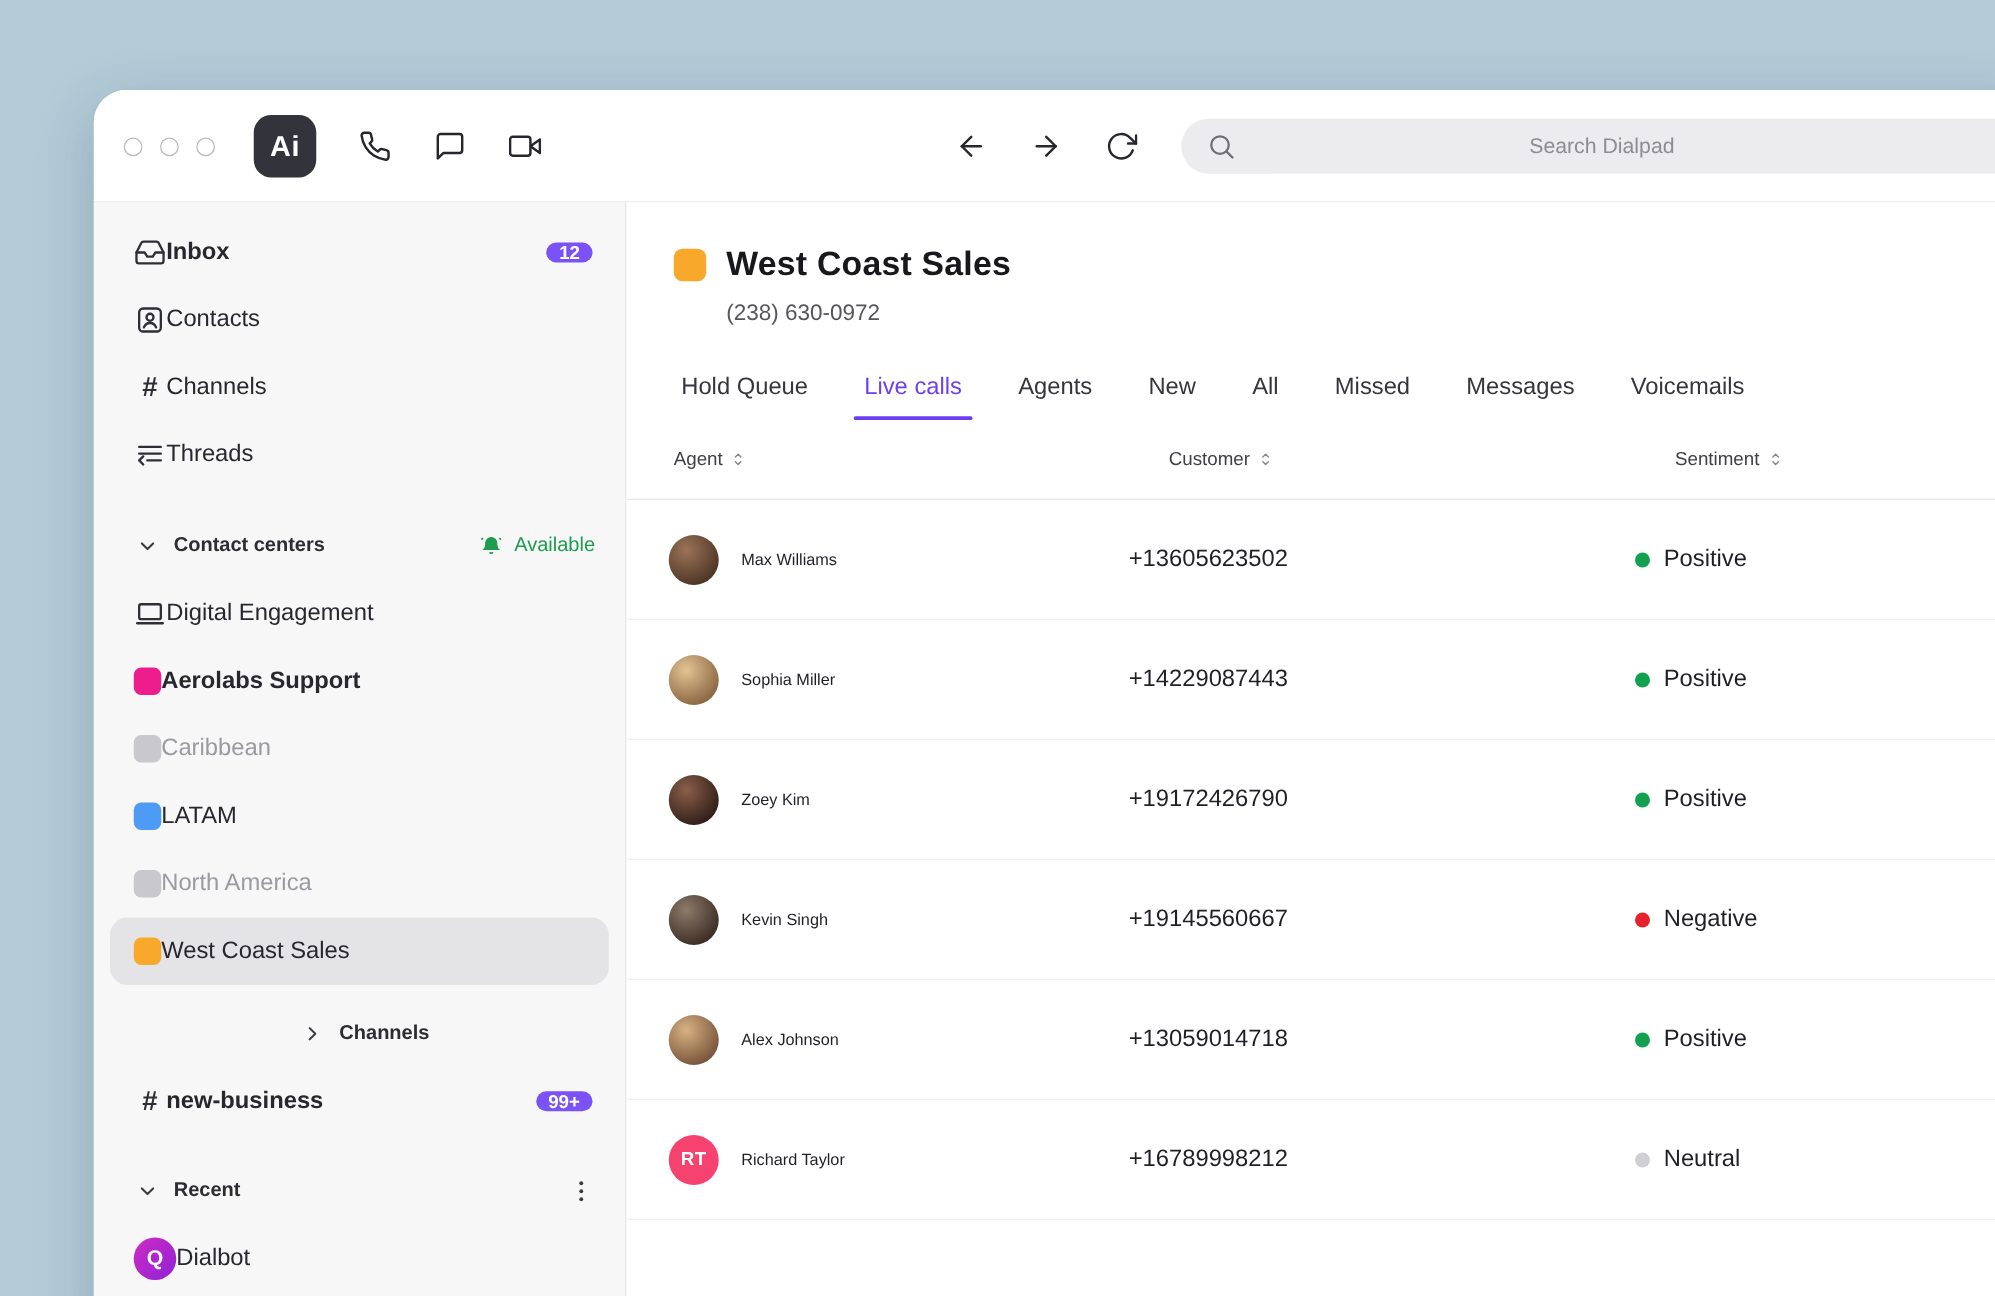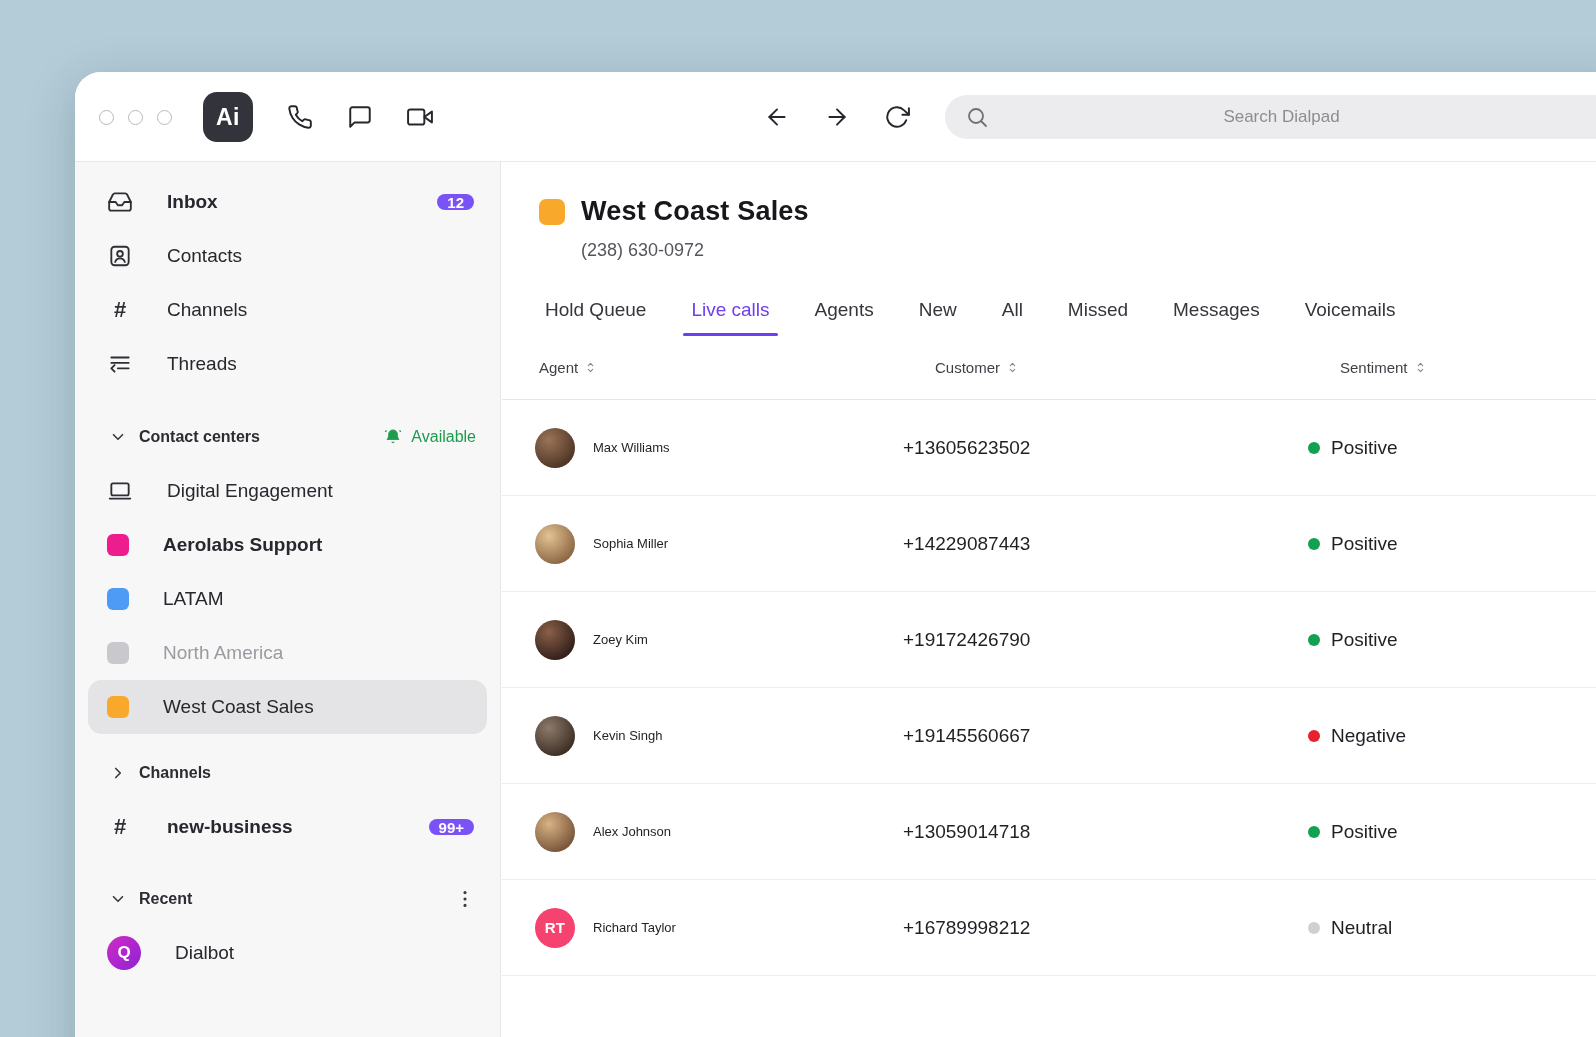--- a/index.html
+++ b/index.html
@@ -44,37 +44,37 @@
     width:100%; height:100%; background:transparent; border:none; outline:none;
     text-align:center; font-size:17px; font-family:inherit; color:#3a3a40;
   }
   .searchbar input::placeholder { color:#8c8c92; }
   
   .sidebar {
     position:absolute; left:0; top:90px; bottom:0; width:426px;
     background:#f7f7f8; border-right:1px solid #e7e7ea; padding-top:13px;
   }
   .srow {
-    height:54px; display:flex; align-items:center; gap:34px;
+    height:54px; display:flex; align-items:center; gap:0;
     padding:0 26px 0 32px; font-size:19px; color:#27272d; cursor:pointer;
   }
   .srow .s-icon { width:26px; height:26px; flex:none; color:#2e2e34; }
   .srow .s-icon svg { width:26px; height:26px; stroke:currentColor; fill:none; stroke-width:1.7; stroke-linecap:round; stroke-linejoin:round; }
   .hash { width:26px; flex:none; text-align:center; font-size:22px; font-weight:600; color:#2e2e34; }
   .bold { font-weight:700; }
   .muted { color:#9a9aa0; }
   .badge {
     margin-left:auto; background:var(--badge,#7a52f5); color:#fff;
     font-size:15px; font-weight:700; border-radius:14px;
     min-width:36px; height:16px; padding:0 10px;
     display:flex; align-items:center; justify-content:center;
   }
   .sheader {
     height:54px; display:flex; align-items:center; gap:12px;
-    padding:0 24px 0 34px; font-size:16px; font-weight:700; color:#2c2c32; cursor:pointer;
+    padding:0 24px 0 34px; font-size:16px; font-weight:700; color:#2c2c32; cursor:pointer;justify-content:center;
   }
   .sheader .chev { width:18px; height:18px; color:#3a3a40; flex:none; }
   .sheader .chev svg { width:18px; height:18px; stroke:currentColor; fill:none; stroke-width:2.2; stroke-linecap:round; stroke-linejoin:round; }
   .avail { margin-left:auto; display:flex; align-items:center; gap:8px; color:var(--green,#1c9c4c); font-size:16px; font-weight:500; }
   .avail .bell { width:20px; height:20px; }
   .avail .bell svg { width:20px; height:20px; fill:currentColor; stroke:currentColor; stroke-width:1; }
   .sq { width:22px; height:22px; border-radius:6px; flex:none; }
   .sq-pink { background:var(--pink,#ee1d8d); }
   .sq-blue { background:var(--blue,#4d9bf5); }
   .sq-gray { background:var(--mutedsq,#c9c9cd); }
@@ -263,20 +263,24 @@
           </svg>
       </span>
       <span>Digital Engagement</span>
     </div>
 
     <div class="srow">
       <span class="sq sq-pink"></span>
       <span class="bold">Aerolabs Support</span>
     </div>
 
+    <div class="srow">
+      <span class="sq sq-gray"></span>
+      <span class="muted">Caribbean</span>
+    </div>
 
     <div class="srow">
       <span class="sq sq-blue"></span>
       <span>LATAM</span>
     </div>
 
     <div class="srow">
       <span class="sq sq-gray"></span>
       <span class="muted">North America</span>
     </div>

